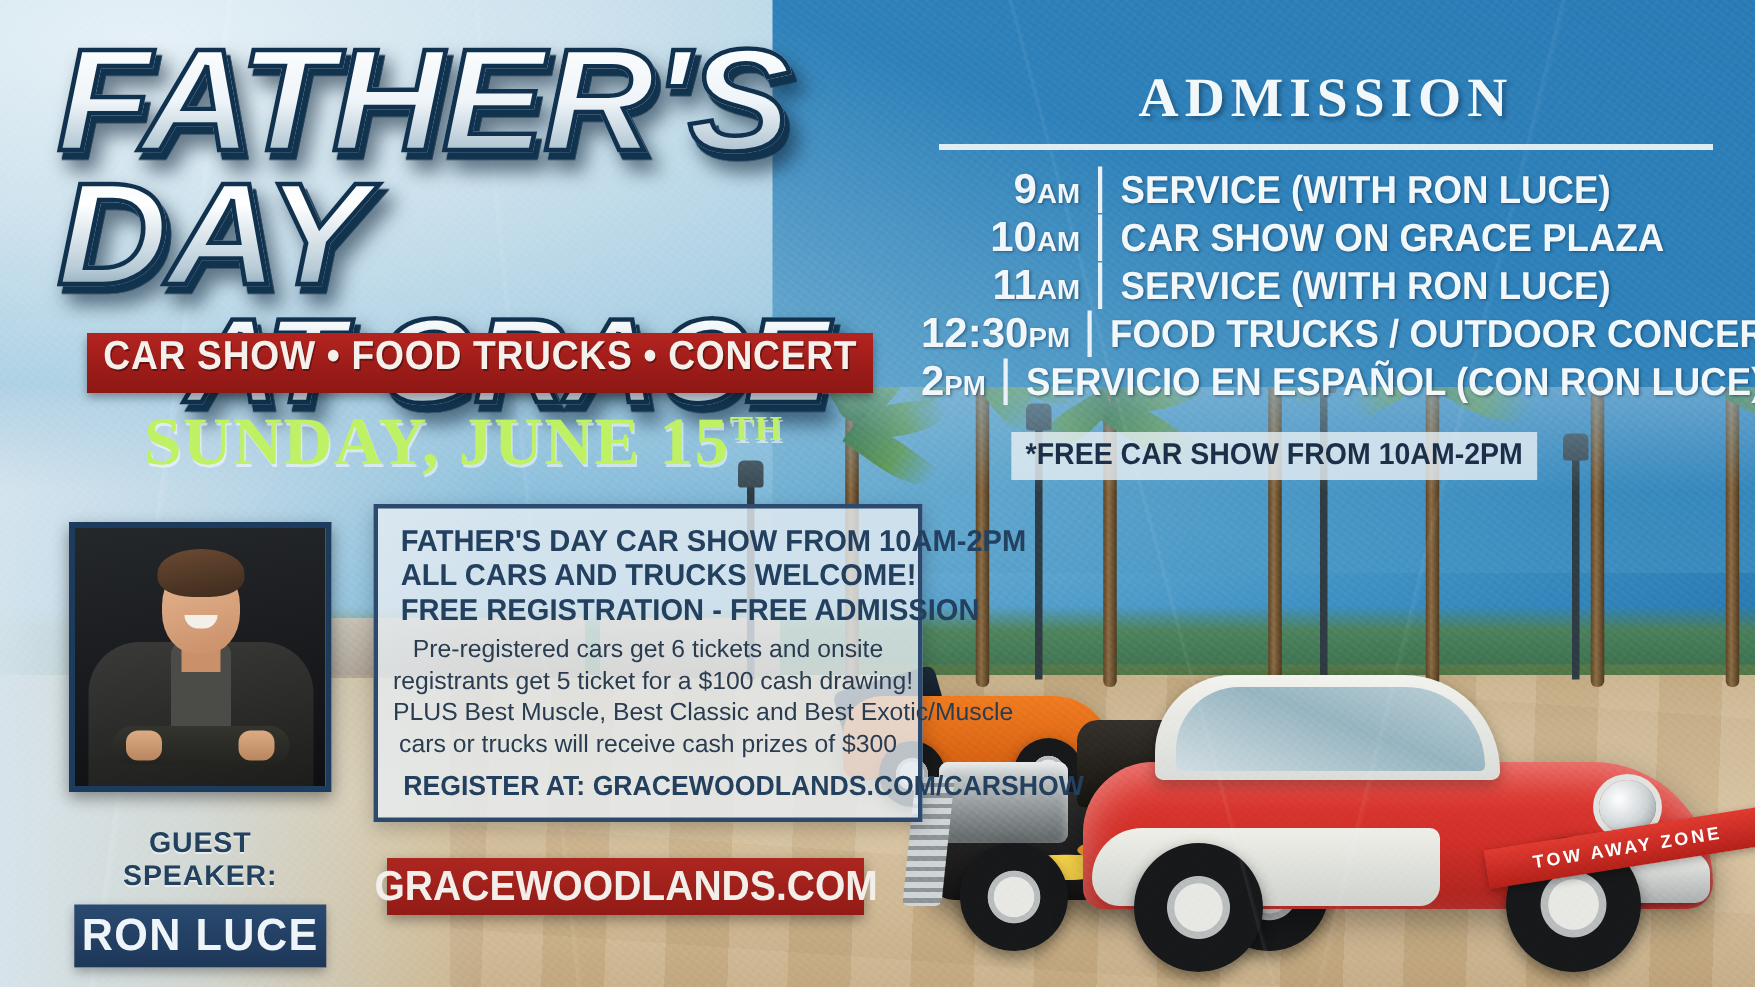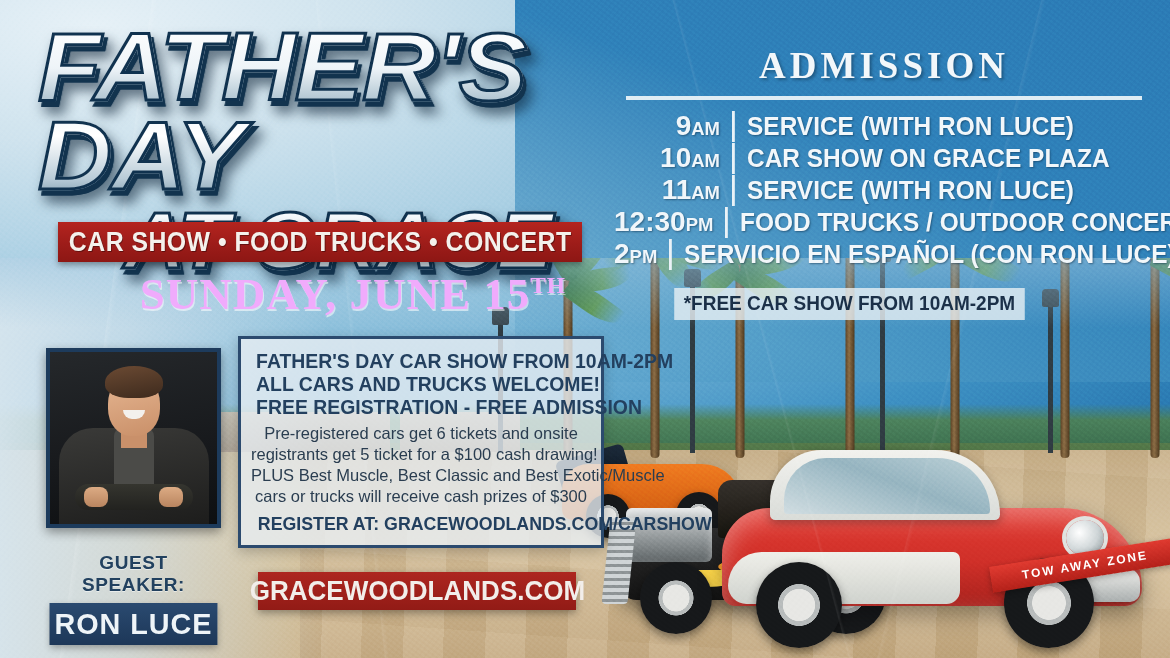--- a/index.html
+++ b/index.html
@@ -228,34 +228,34 @@
     paint-order:stroke fill;
     filter:drop-shadow(3px 5px 0 #12334e) drop-shadow(5px 8px 6px rgba(8,30,50,.55));
   }
   .t1{ font-size:97px; transform:scaleX(1.06); transform-origin:left center; }
   .t2{ font-size:80px; margin-top:4px; margin-left:86px; transform:scaleX(1.06); transform-origin:left center;}
 
   .redbar{
     position:absolute; left:58px; top:222px; width:524px; height:40px;
     background:linear-gradient(180deg,#b4241f 0%,#9d1c19 55%,#8d1714 100%);
     box-shadow:0 3px 6px rgba(0,0,0,.35);
-    display:flex; align-items:center; justify-content:center;
+    display:flex; align-items:flex-start; justify-content:center;
   }
   .redbar span{
     color:#f4f1ec; font-size:27px; font-weight:bold; letter-spacing:.5px;
     font-family:"Liberation Sans", sans-serif;
     transform:scaleX(.92); white-space:nowrap;
     text-shadow:1px 1px 0 rgba(0,0,0,.35);
   }
 
   .datetext{
-    position:absolute; left:96px; top:268px; width:470px; text-align:right;
+    position:absolute; left:96px; top:268px; width:470px; text-align:left;
     font-family:"Liberation Serif", serif;
     font-weight:bold; font-size:45px; letter-spacing:1px;
-    color:#f0abfc; text-transform:uppercase;
+    color:#bef264; text-transform:uppercase;
     text-shadow:1px 2px 0 rgba(255,255,255,.55);
   }
   .datetext sup{ font-size:.52em; vertical-align:super; }
 
   
   .sched{ position:absolute; right:16px; top:44px; width:540px; }
   .sched-title{
     text-align:center; color:#f2f7fa; font-size:37px; font-weight:bold;
     font-family:"Liberation Serif", serif; letter-spacing:4px;
     text-shadow:2px 2px 3px rgba(10,40,65,.45);
@@ -347,21 +347,21 @@
     background:linear-gradient(180deg,#2a4a70,#1d3758);
     display:flex; align-items:center; justify-content:center;
     color:#eef4f8; font-size:30px; font-weight:bold; letter-spacing:1px;
     font-family:"Liberation Sans", sans-serif;
     transform:scaleX(.96);
     box-shadow:0 3px 7px rgba(0,0,0,.3);
   }
 
   
   .info{
-    position:absolute; left:238px; top:336px; width:366px;
+    position:absolute; left:249px; top:336px; width:366px;
     border:3px solid #2b4a6e;
     background:rgba(231,238,242,.80);
     padding:11px 10px 10px 10px;
     box-shadow:0 4px 12px rgba(0,0,0,.22);
     text-align:center;
   }
   .info .hl{
     color:#23405f; font-weight:bold; font-size:20px; line-height:1.14;
     font-family:"Liberation Sans", sans-serif;
     transform:scaleX(.97); white-space:nowrap;

